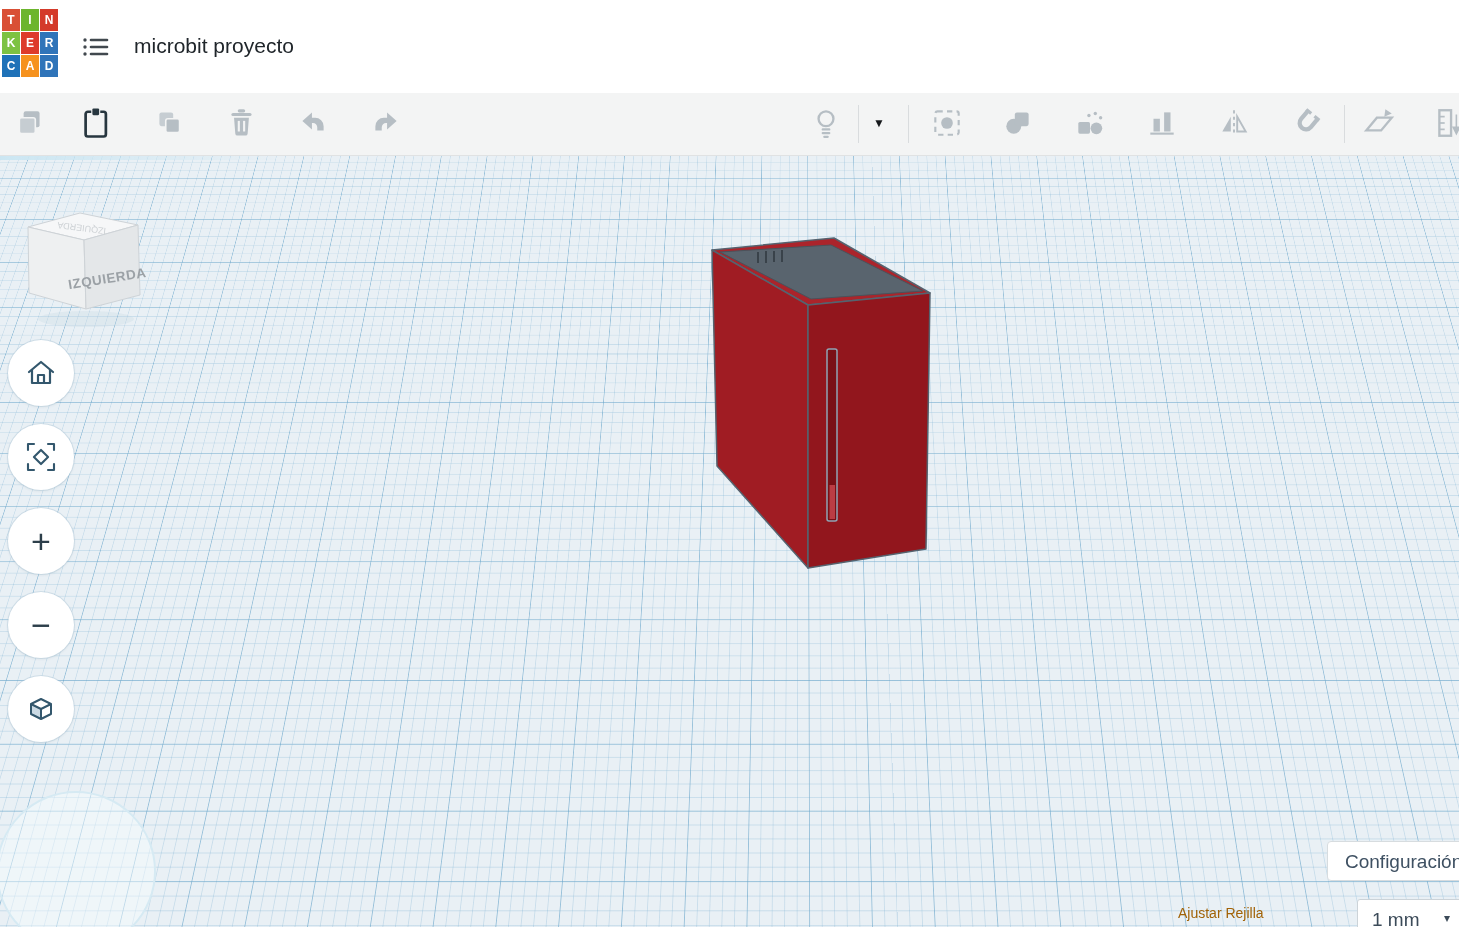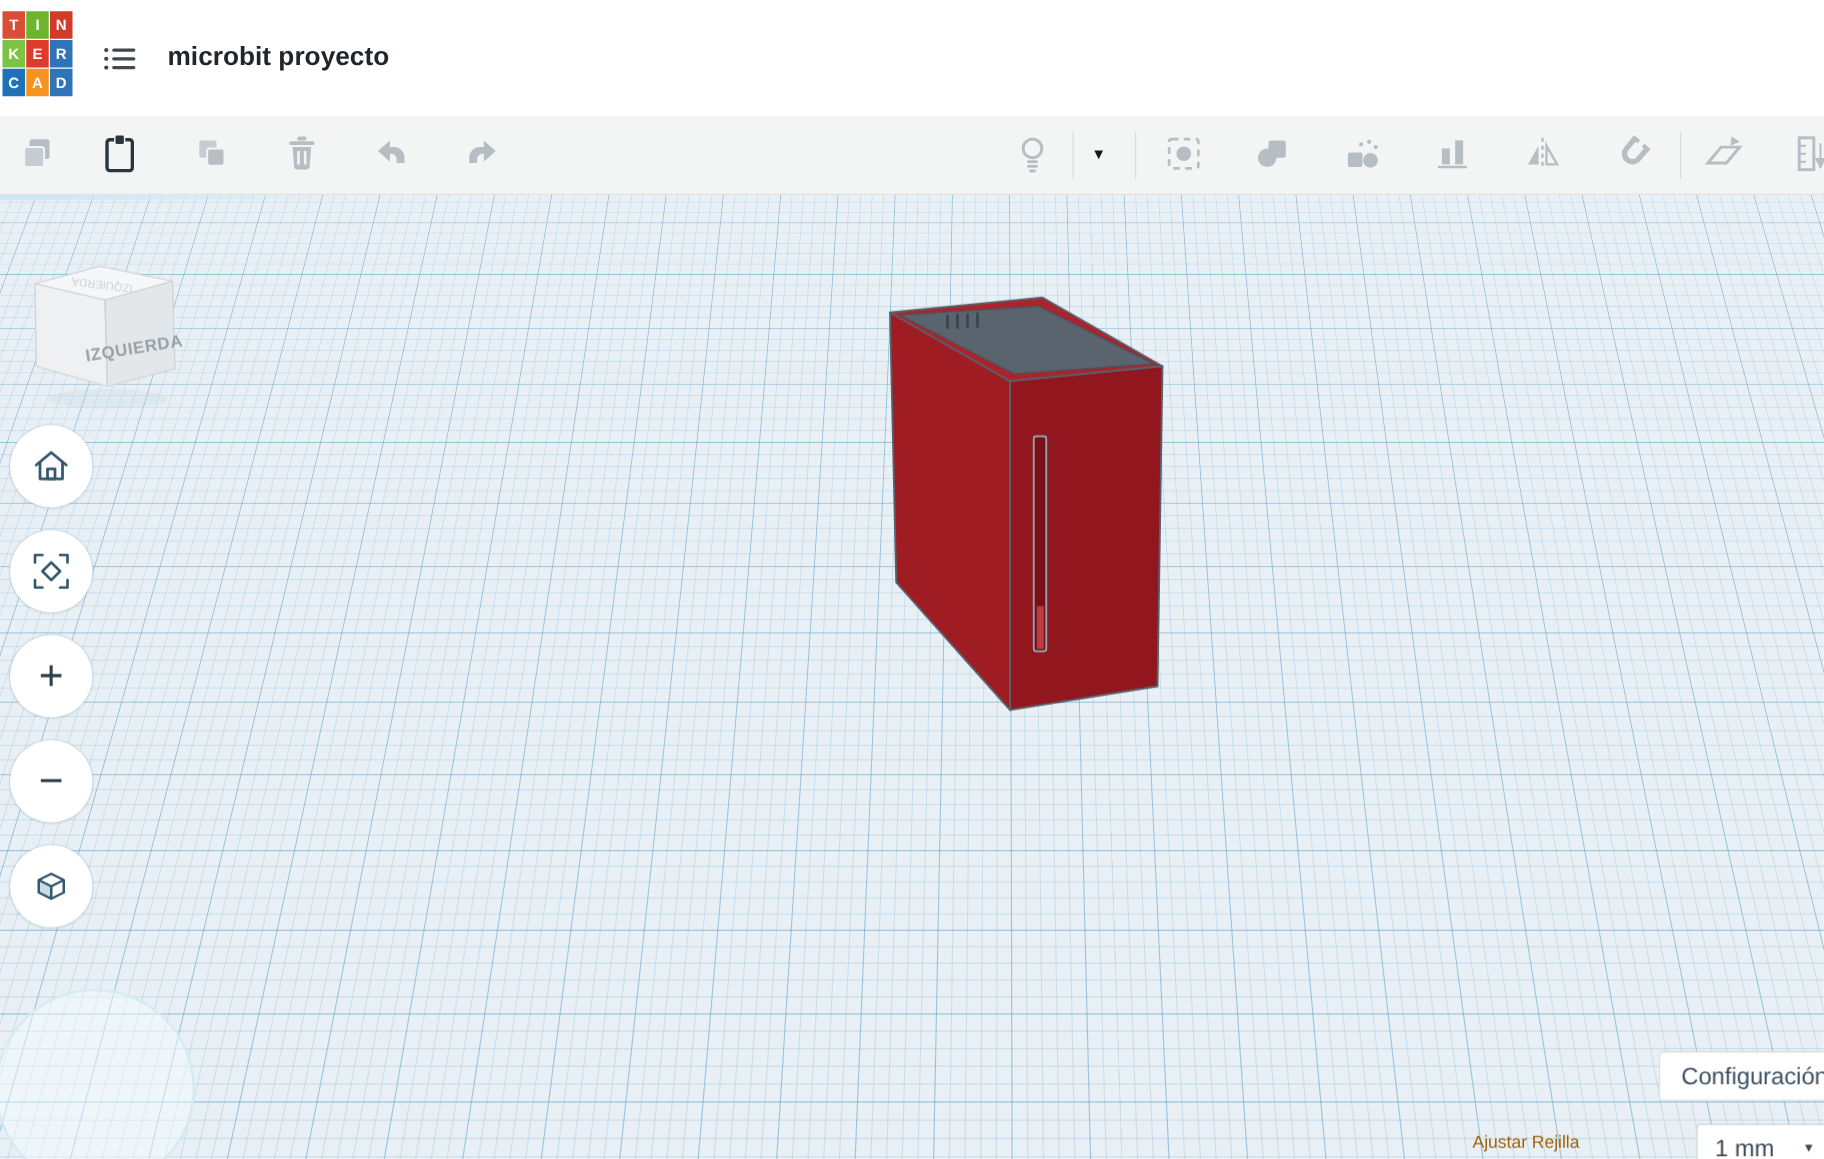--- a/index.html
+++ b/index.html
@@ -3,21 +3,21 @@
 <meta charset="utf-8">
 <style>
   html,body{margin:0;padding:0;overflow:hidden;}
   body{width:1459px;height:927px;position:relative;font-family:"Liberation Sans",sans-serif;background:#fff;}
 
   
   .header{position:absolute;left:0;top:0;width:1459px;height:93px;background:#ffffff;border-bottom:1px solid #e8eaeb;z-index:30;}
   .logo{position:absolute;left:2px;top:9px;display:grid;grid-template-columns:repeat(3,18px);grid-auto-rows:22px;gap:1px;}
   .tile{color:#fff;font-weight:bold;font-size:12px;display:flex;align-items:center;justify-content:center;}
   .menu-btn{position:absolute;left:82px;top:34px;width:30px;height:28px;cursor:pointer;}
-  .design-title{position:absolute;left:134px;top:34px;font-size:21px;font-weight:bold;color:#20262b;}
+  .design-title{position:absolute;left:134px;top:34px;font-size:21px;font-weight:normal;color:#20262b;}
 
   
   .toolbar{position:absolute;left:0;top:93px;width:1459px;height:62px;background:#f3f4f4;border-bottom:1px solid #e0e2e3;z-index:30;}
   .tbtn{position:absolute;top:10px;width:36px;height:40px;display:flex;align-items:center;justify-content:center;cursor:pointer;}
   .tdiv{position:absolute;top:12px;width:1px;height:38px;background:#d9dcde;}
   .caret{font-size:12px;color:#15181b;}
 
   
   .canvas{position:absolute;left:0;top:155px;width:1459px;height:772px;background:#e9f0f5;overflow:hidden;perspective:1200px;perspective-origin:55% 0%;}
   .grid-plane{position:absolute;left:50%;top:-900px;width:3200px;height:2000px;margin-left:-1600px;

